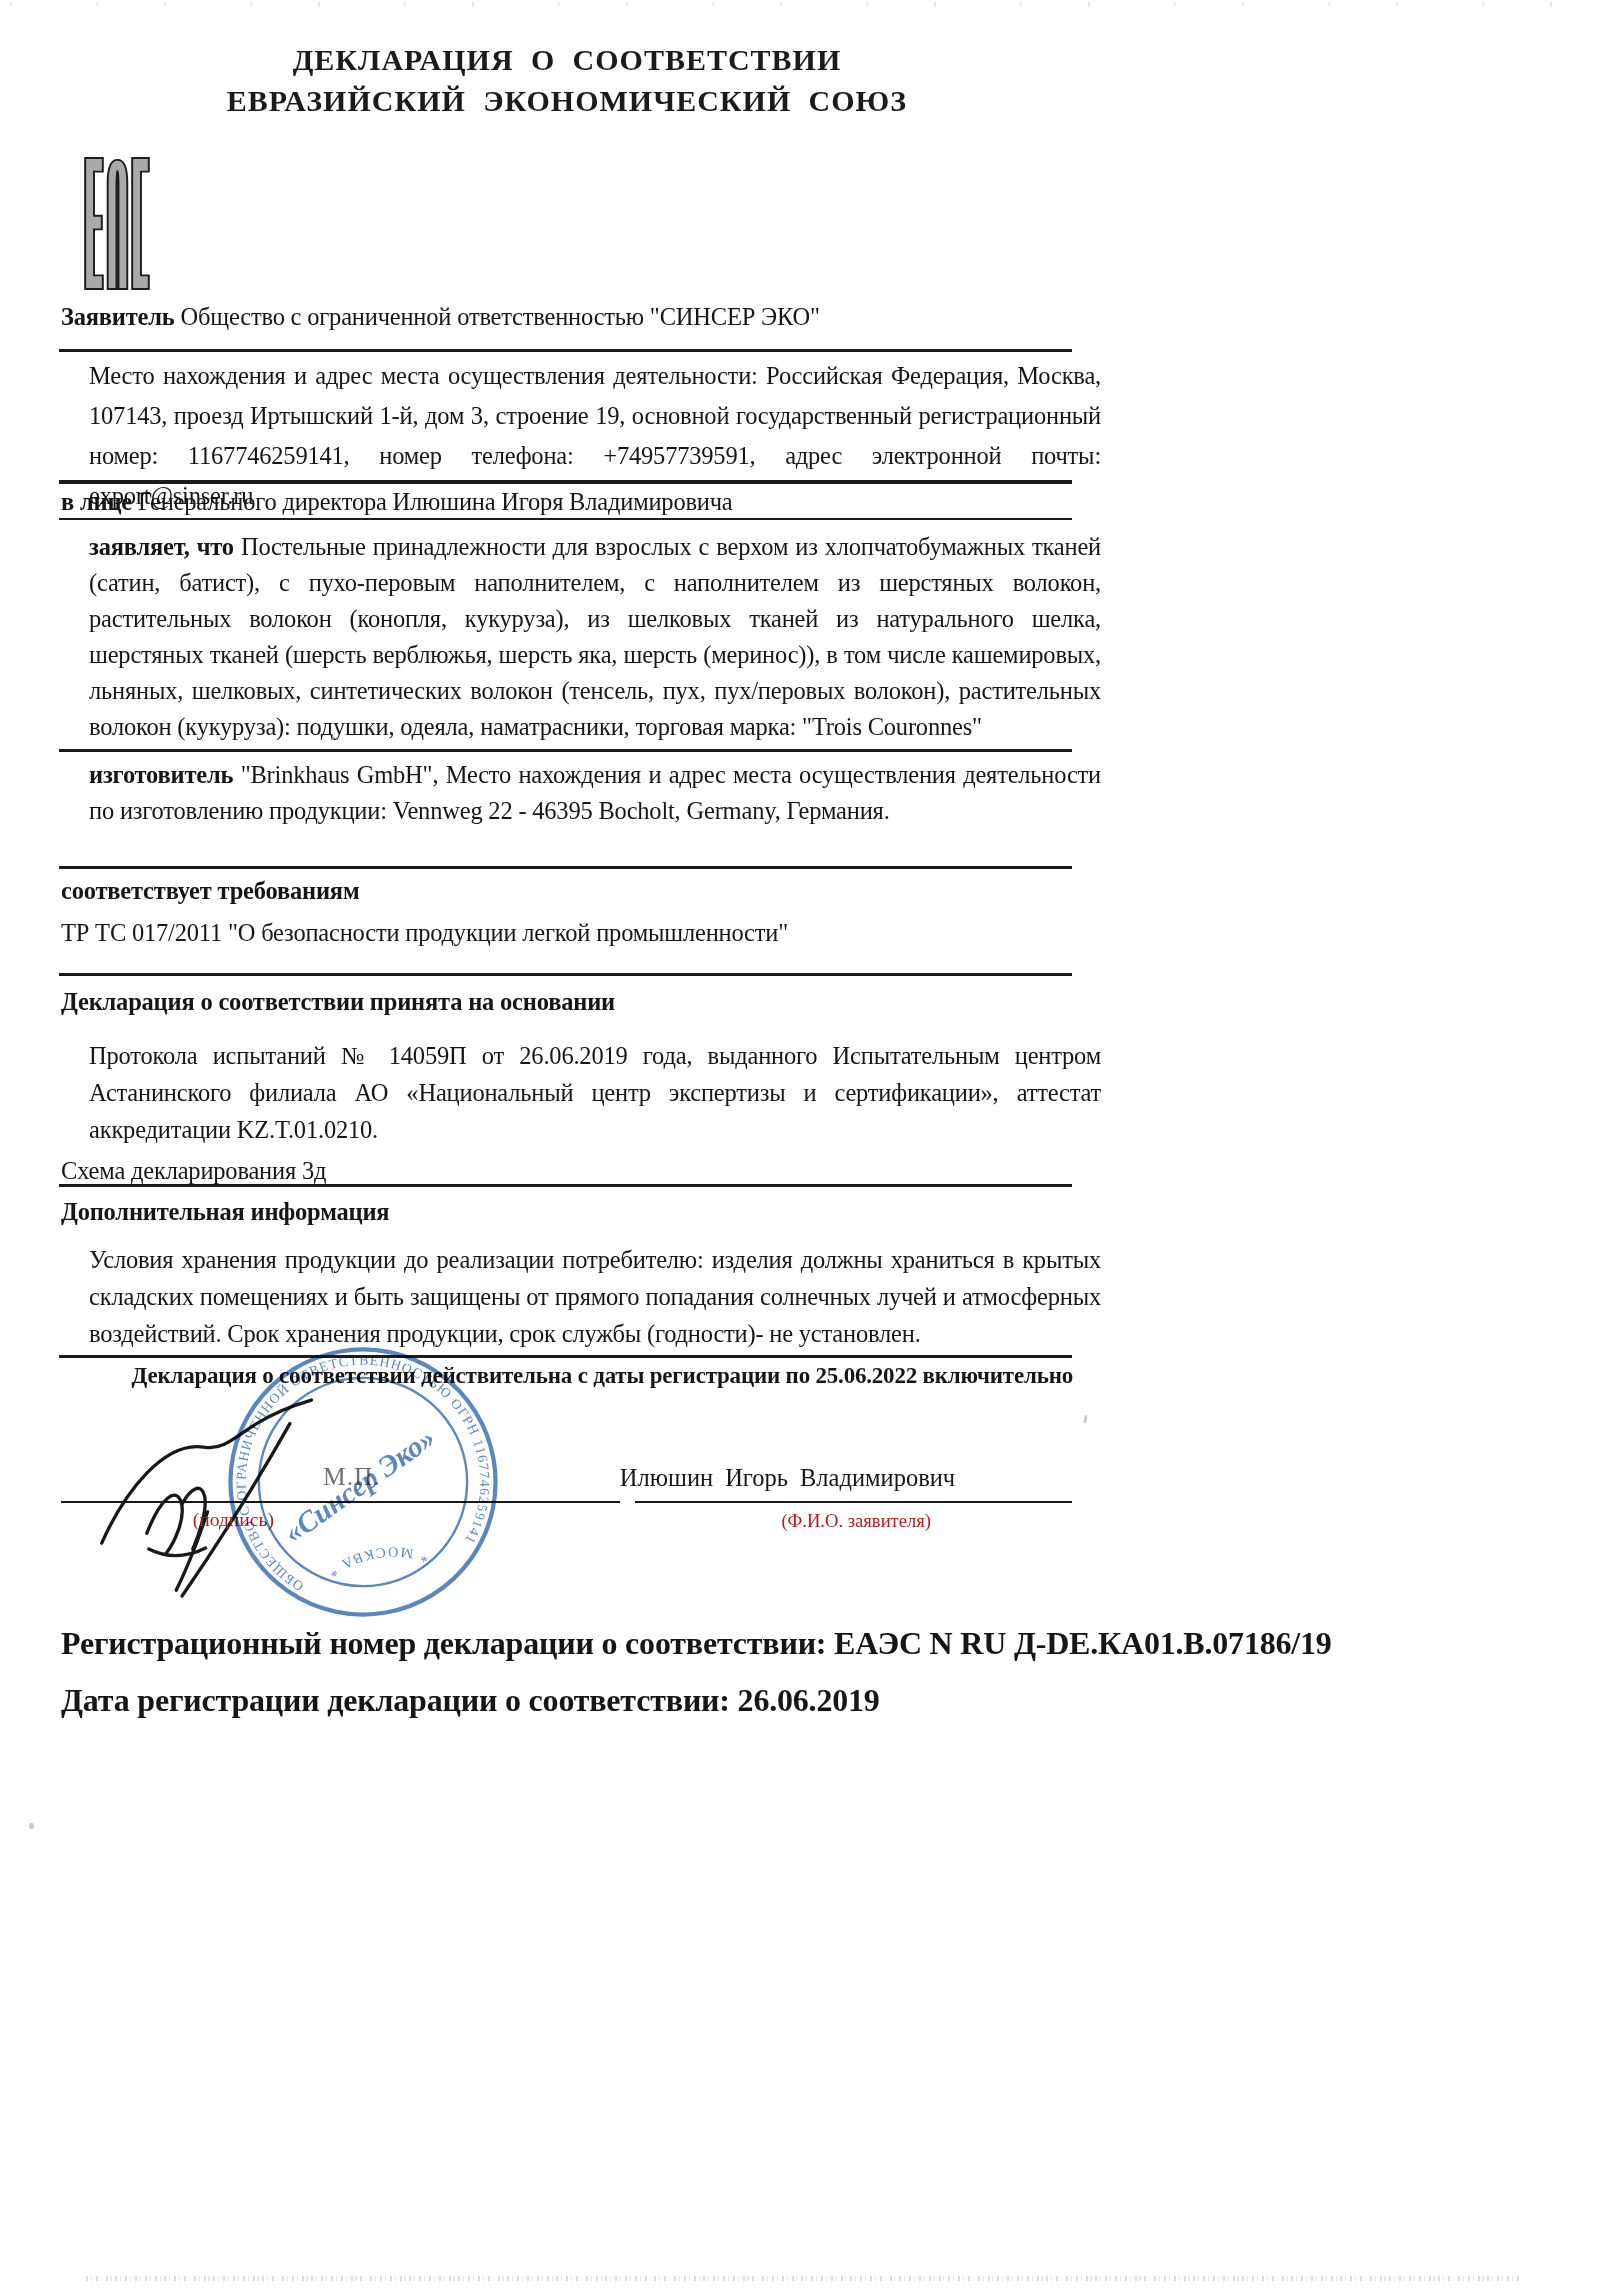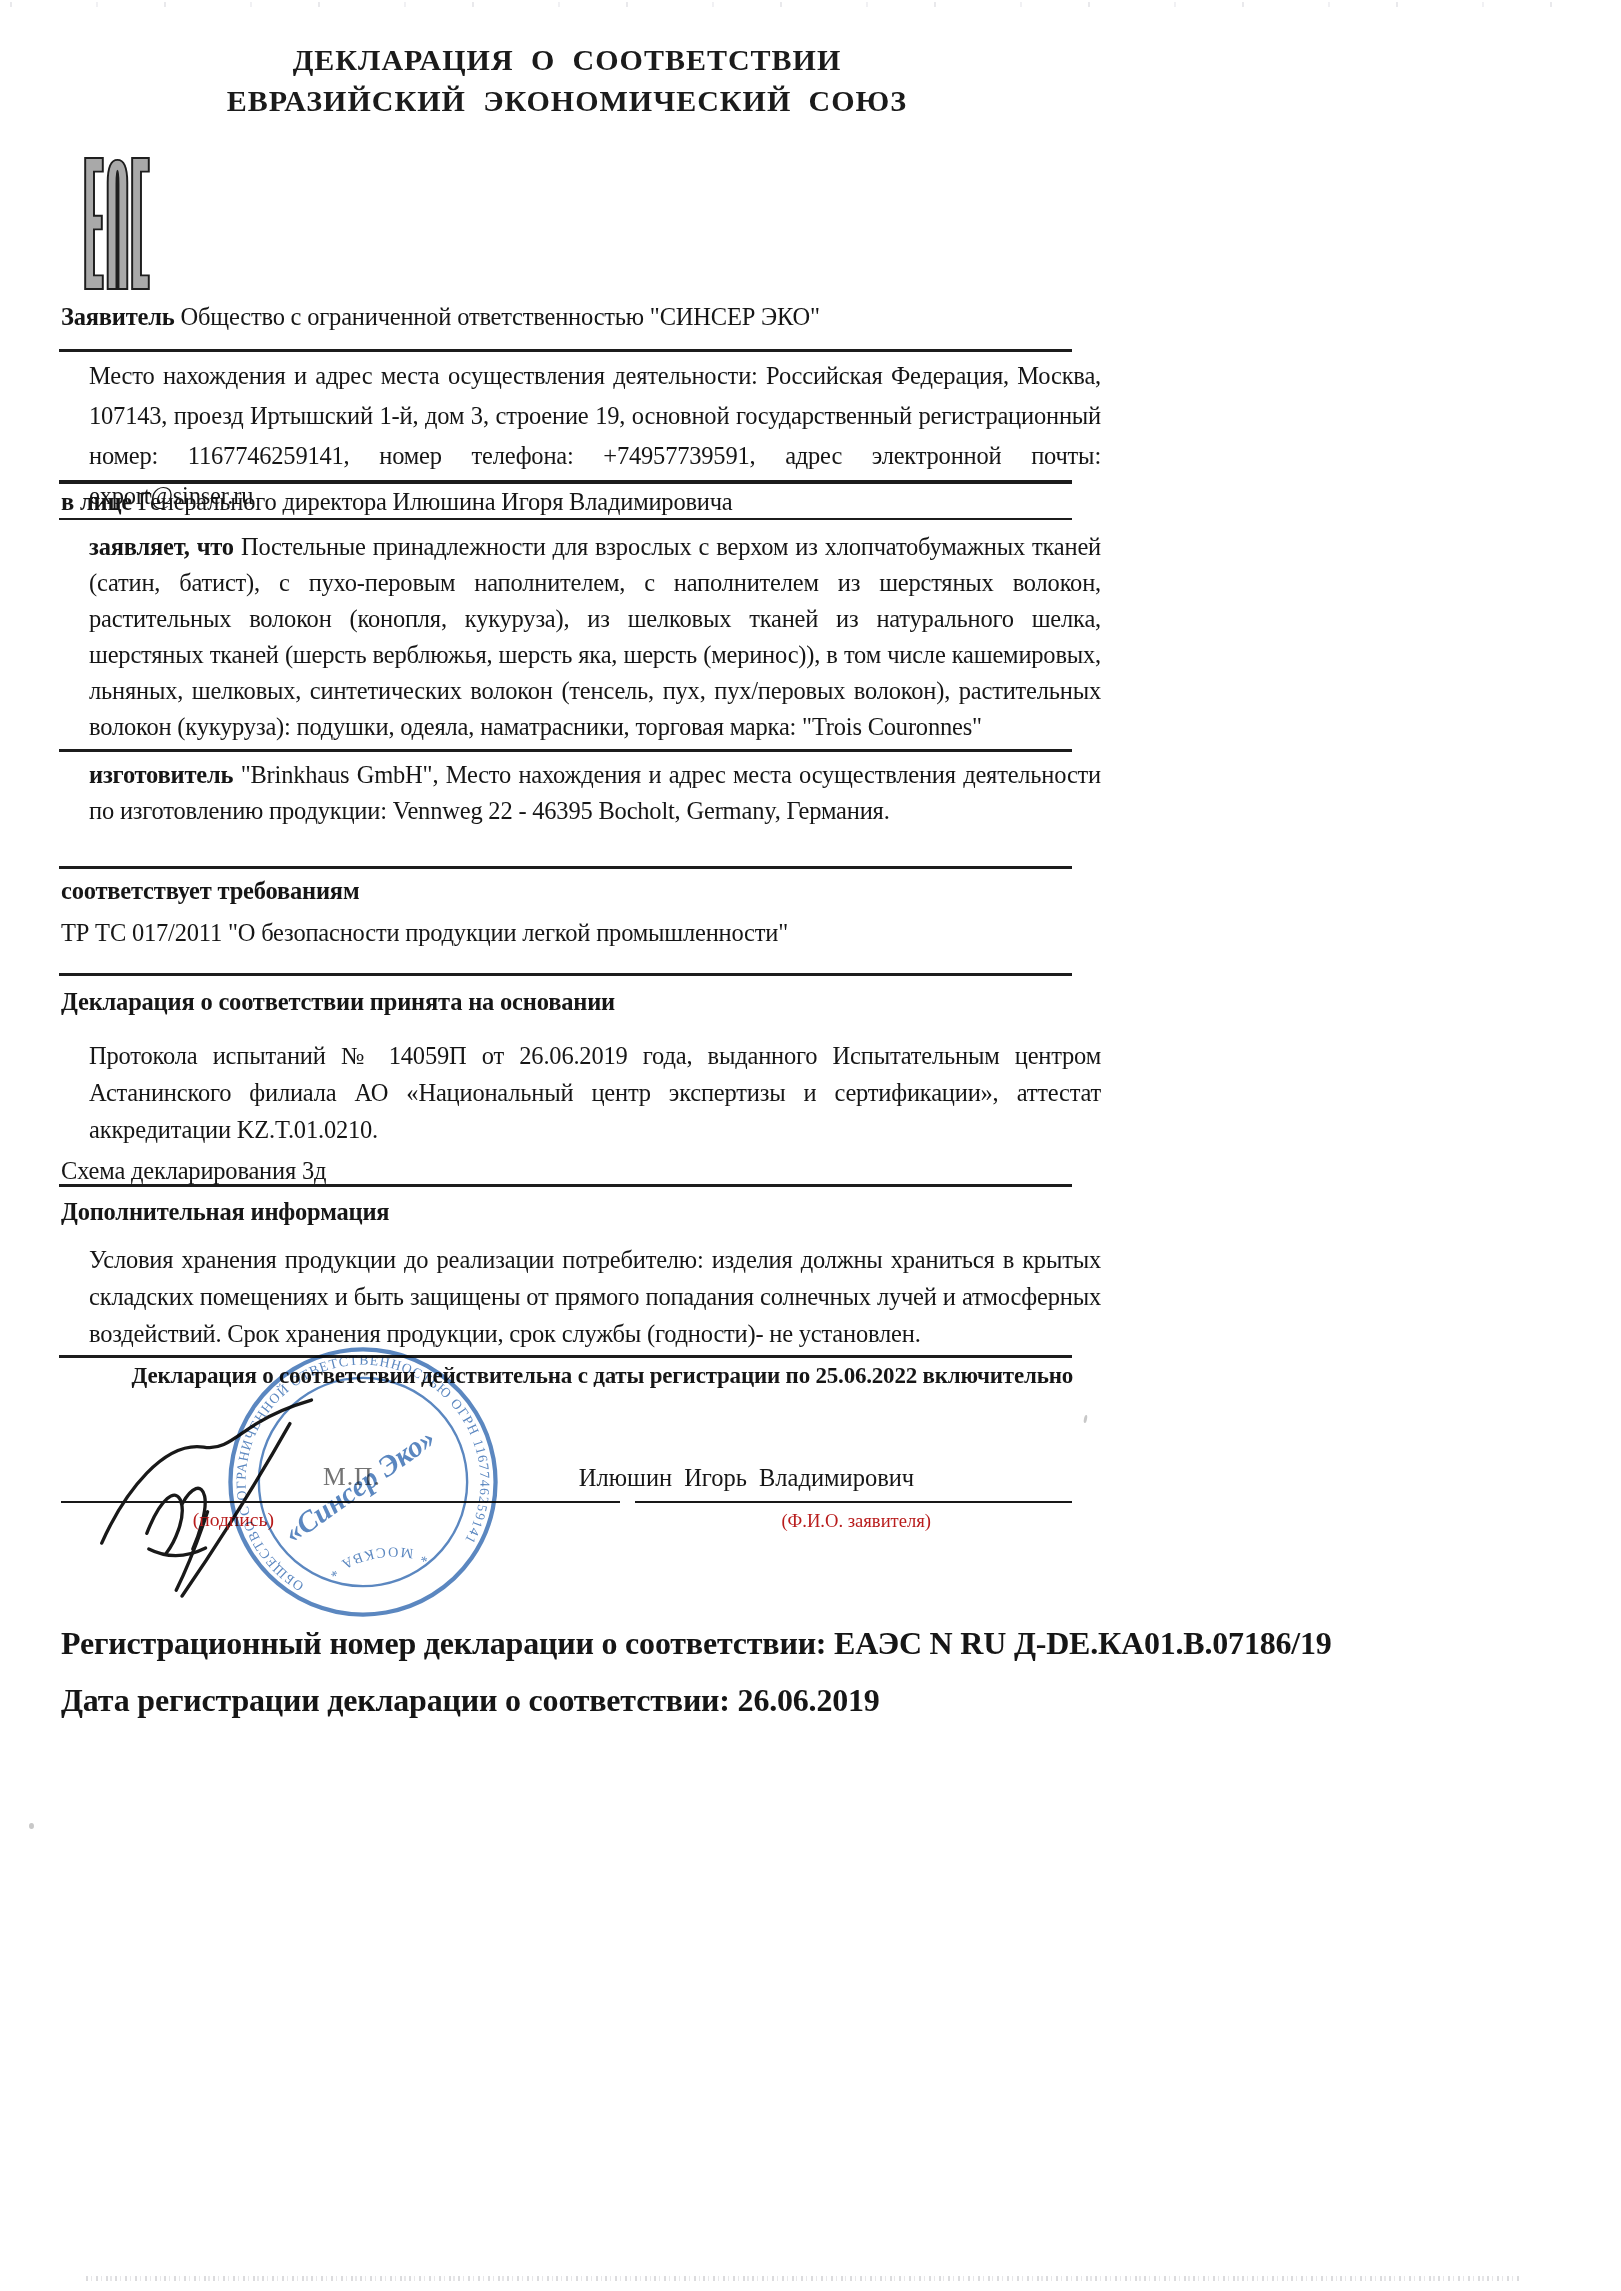--- a/index.html
+++ b/index.html
@@ -117,21 +117,21 @@
       <path d="M122,120 C112,150 102,176 90,200"></path>
       <path d="M62,158 C82,168 102,166 120,157"></path>
     </g>
   </svg>
 </div>
 
 <div class="abs sig-line" style="left:61px;top:1501px;width:559px;"></div>
 <div class="abs sig-line" style="left:635px;top:1501px;width:437px;"></div>
 
 <div class="abs sub-label" style="left:145px;top:1509px;width:129px;">(подпись)</div>
-<div class="abs name-line" style="left:526px;top:1464px;width:441px;">Илюшин Игорь Владимирович</div>
+<div class="abs name-line" style="left:567px;top:1464px;width:441px;">Илюшин Игорь Владимирович</div>
 <div class="abs sub-label" style="left:588px;top:1510px;width:343px;font-size:18.6px;">(Ф.И.О. заявителя)</div>
 
 <div class="abs stamp-wrap" style="left:221px;top:1340px;width:284px;height:284px;">
   <svg width="284" height="284" viewBox="0 0 300 300">
     <g transform="rotate(-10 150 150)" fill="none" stroke="#3e72b5">
       <circle cx="150" cy="150" r="140" stroke-width="4.5"></circle>
       <circle cx="150" cy="150" r="110" stroke-width="2.5"></circle>
       <path id="stamp-ring-path" d="M78.8,251.6 A124,124 0 1 1 237.7,237.7" stroke="none"></path>
       <path id="stamp-bottom-path" d="M214.8,242.5 A113,113 0 0 0 85.2,242.6" stroke="none"></path>
       <text font-size="14.5" letter-spacing="1.2" fill="#3e72b5" stroke="none" font-family="Liberation Serif, serif">

